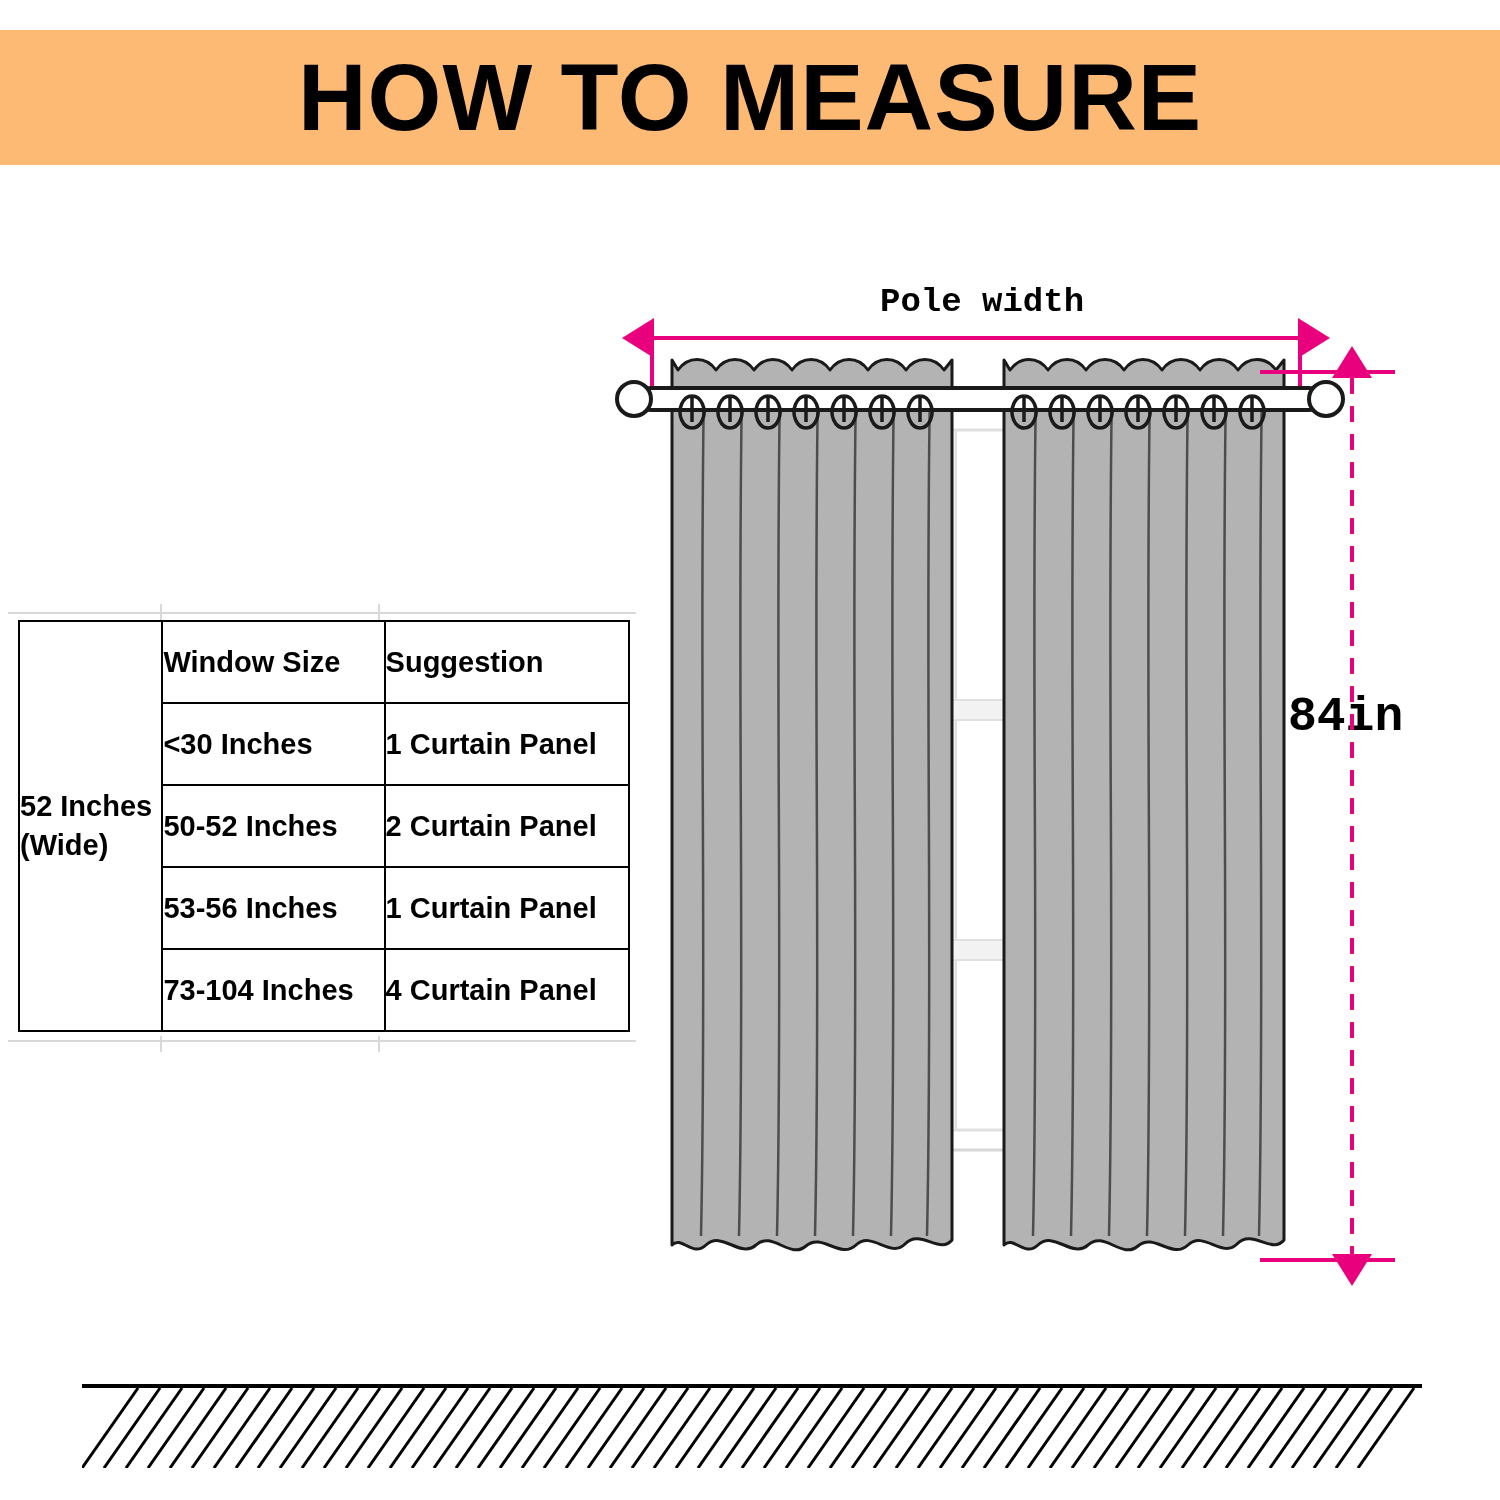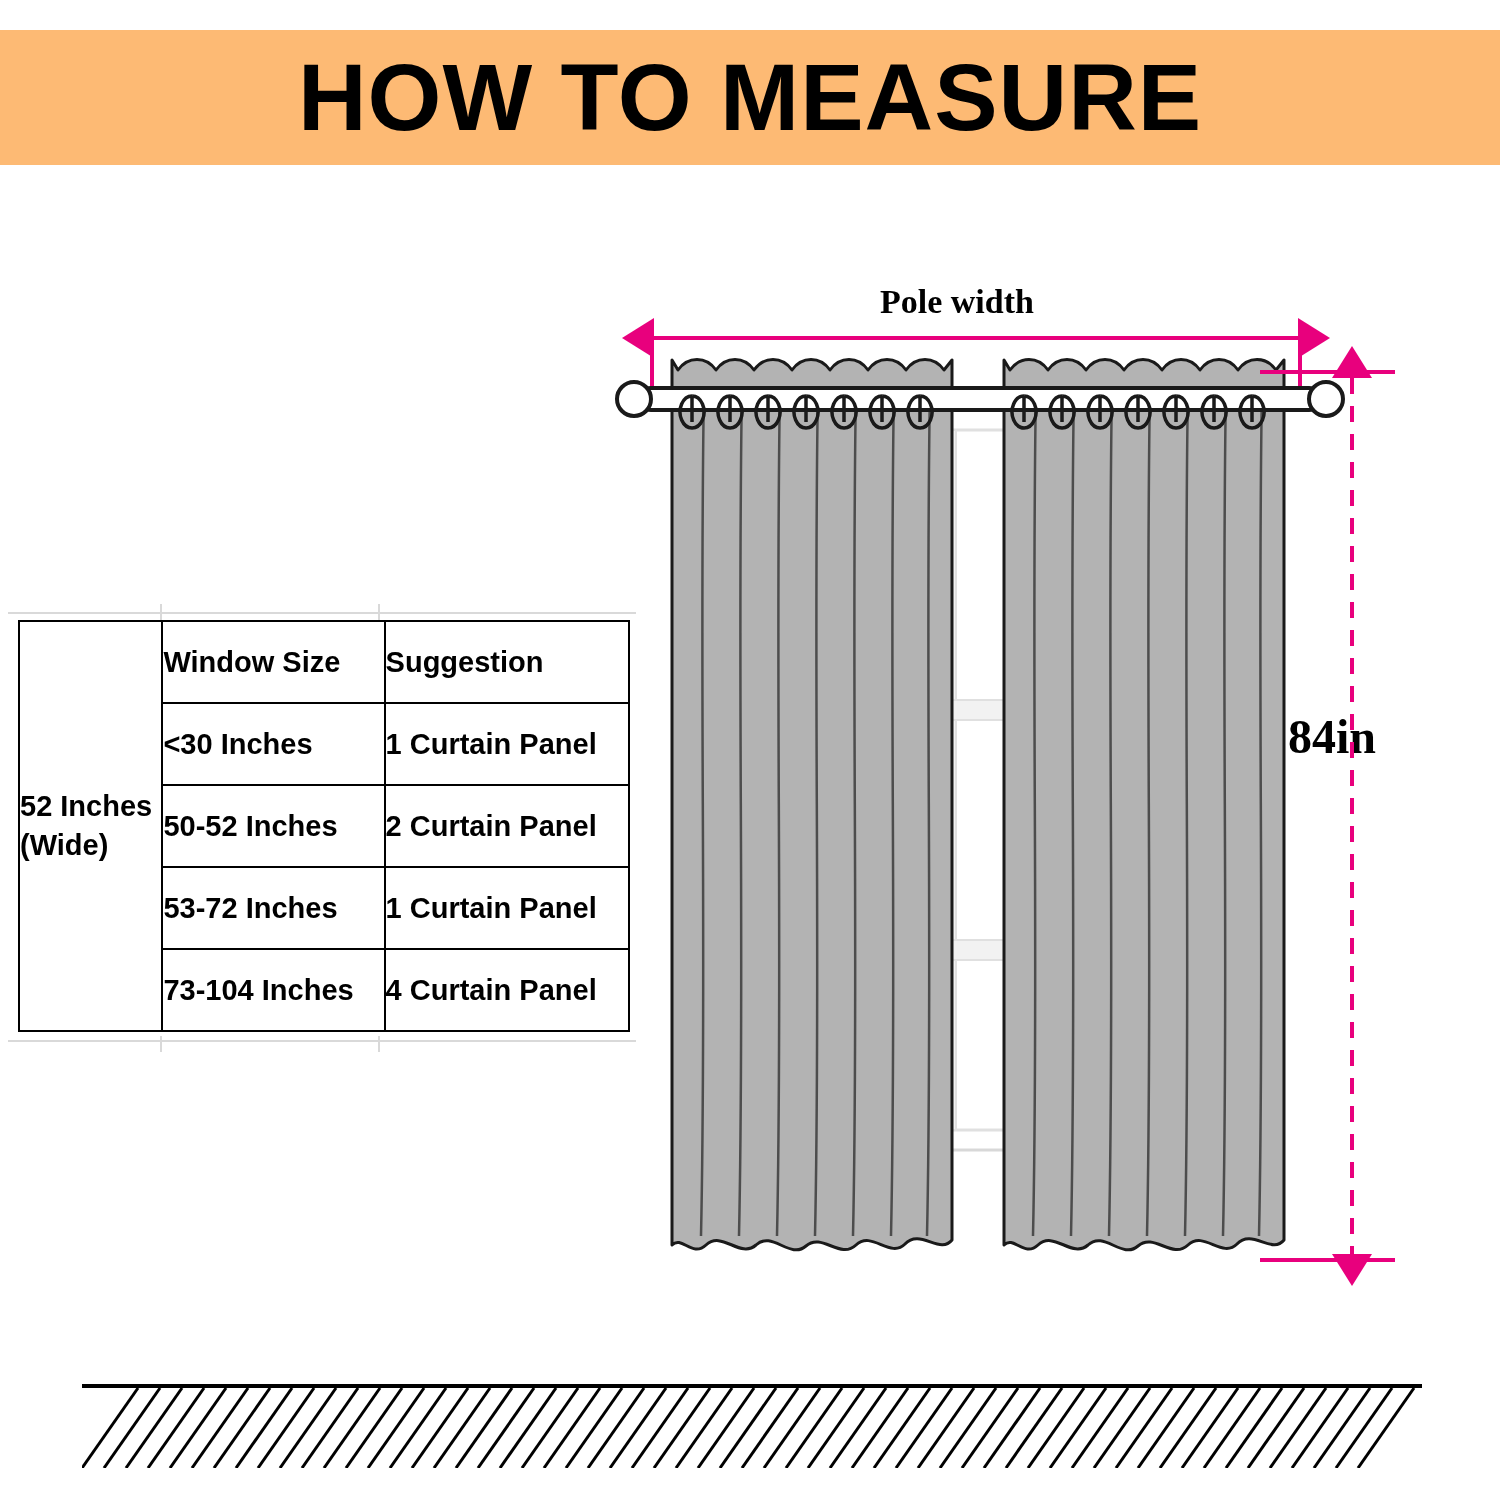--- a/index.html
+++ b/index.html
@@ -88,35 +88,34 @@
   #drawing {
     position: absolute;
     left: 600px;
     top: 260px;
     width: 830px;
     height: 1030px;
   }
 
   .lbl {
     position: absolute;
-    font-family: Liberation Serif, serif;
+    font-family: Liberation Mono, monospace;
     color: #000000;
     font-weight: bold;
     white-space: nowrap;
   }
   #pole-width-label {
     left: 880px;
     top: 283px;
     font-size: 34px;
   }
   #height-label {
     left: 1288px;
     top: 690px;
     font-size: 48px;
-    margin-top: 19px;
   }
 </style>
 </head>
 <body>
 
 <div id="header-banner">
   <div id="header-title">HOW TO MEASURE</div>
 </div>
 
 <div class="guide-line" style="left:8px;  top:612px; width:628px; height:2px;"></div>
@@ -138,21 +137,21 @@
   </tr>
   <tr>
     <td class="col-size">&lt;30 Inches</td>
     <td class="col-sugg">1 Curtain Panel</td>
   </tr>
   <tr>
     <td class="col-size">50-52 Inches</td>
     <td class="col-sugg">2 Curtain Panel</td>
   </tr>
   <tr>
-    <td class="col-size">53-72 Inches</td>
+    <td class="col-size">53-56 Inches</td>
     <td class="col-sugg">1 Curtain Panel</td>
   </tr>
   <tr>
     <td class="col-size">73-104 Inches</td>
     <td class="col-sugg">4 Curtain Panel</td>
   </tr>
 </tbody>
   </table>
 
 <div class="lbl" id="pole-width-label">Pole width</div>

